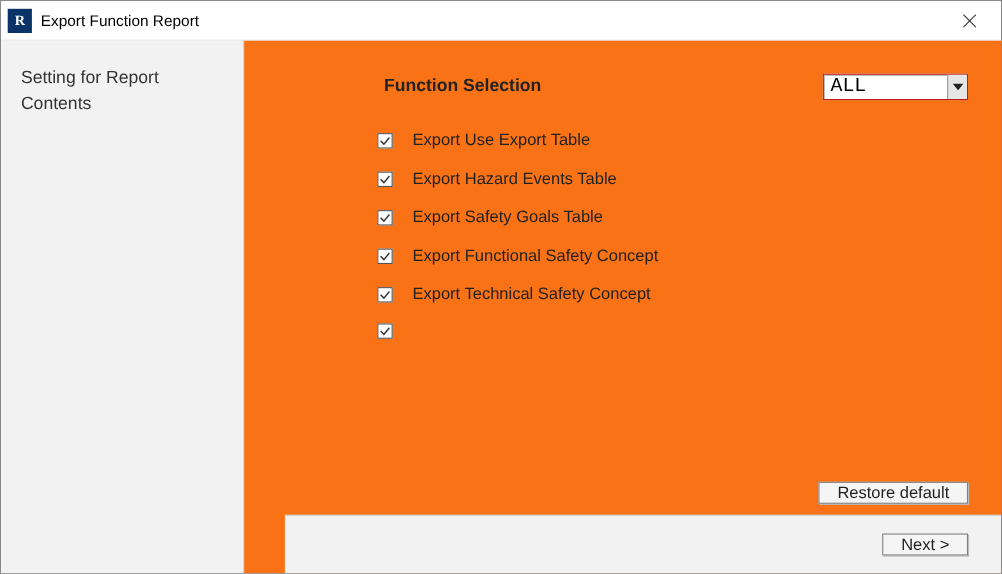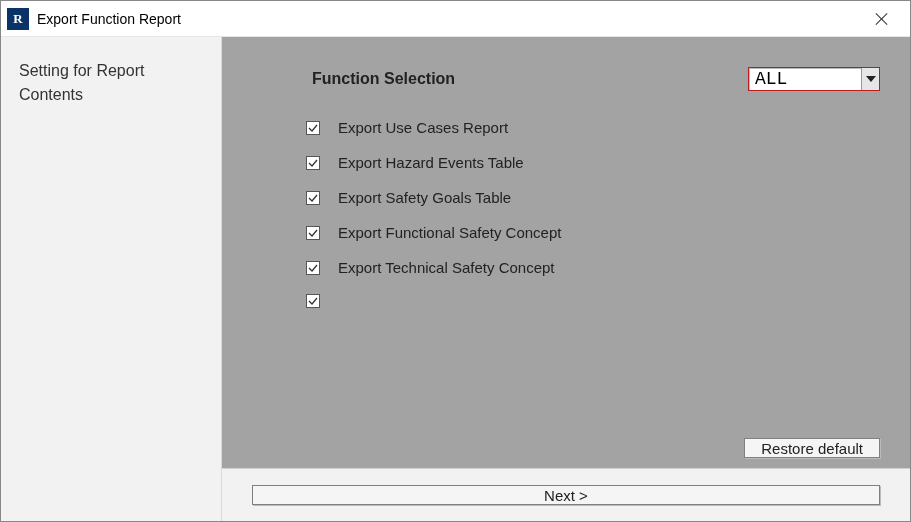--- a/index.html
+++ b/index.html
@@ -82,21 +82,22 @@
       padding: 22px 18px;
       color: #333;
       font-size: 16px;
       line-height: 1.5;
     }
     .main {
       flex: 1;
       display: flex;
       flex-direction: column;
       border-left: 1px solid #d9d9d9;
-      background: #a3a3a3;
+      background: #f97316;
+      padding-left: 37px;
     }
     .main-content {
       flex: 1;
       padding: 30px 30px 10px 60px;
       display: flex;
       flex-direction: column;
     }
     .selection-row {
       display: flex;
       align-items: center;
@@ -182,21 +183,20 @@
       cursor: pointer;
       min-width: 70px;
     }
     .footer {
       border-top: 1px solid #d0d0d0;
       padding: 16px 30px;
       display: flex;
       justify-content: flex-end;
       gap: 12px;
       background: #f2f2f2;
-      flex-direction: column;
     }
   </style>
 </head>
 <body>
 
 <div class="window">
   <div class="titlebar">
     <div class="app-icon">
       <span>R</span>
     </div>
@@ -225,21 +225,21 @@
           </div>
         </div>
 
         <div class="check-list">
           <div class="check-row">
             <div class="checkbox">
               <svg width="10" height="10" viewBox="0 0 10 10">
                   <polyline points="1,5 4,8 9,2" fill="none" stroke="#333" stroke-width="1.3"></polyline>
                 </svg>
             </div>
-            <div class="check-label">Export Use Cases Report</div>
+            <div class="check-label">Export Use Export Table</div>
           </div>
           <div class="check-row">
             <div class="checkbox">
               <svg width="10" height="10" viewBox="0 0 10 10">
                   <polyline points="1,5 4,8 9,2" fill="none" stroke="#333" stroke-width="1.3"></polyline>
                 </svg>
             </div>
             <div class="check-label">Export Hazard Events Table</div>
           </div>
           <div class="check-row">

